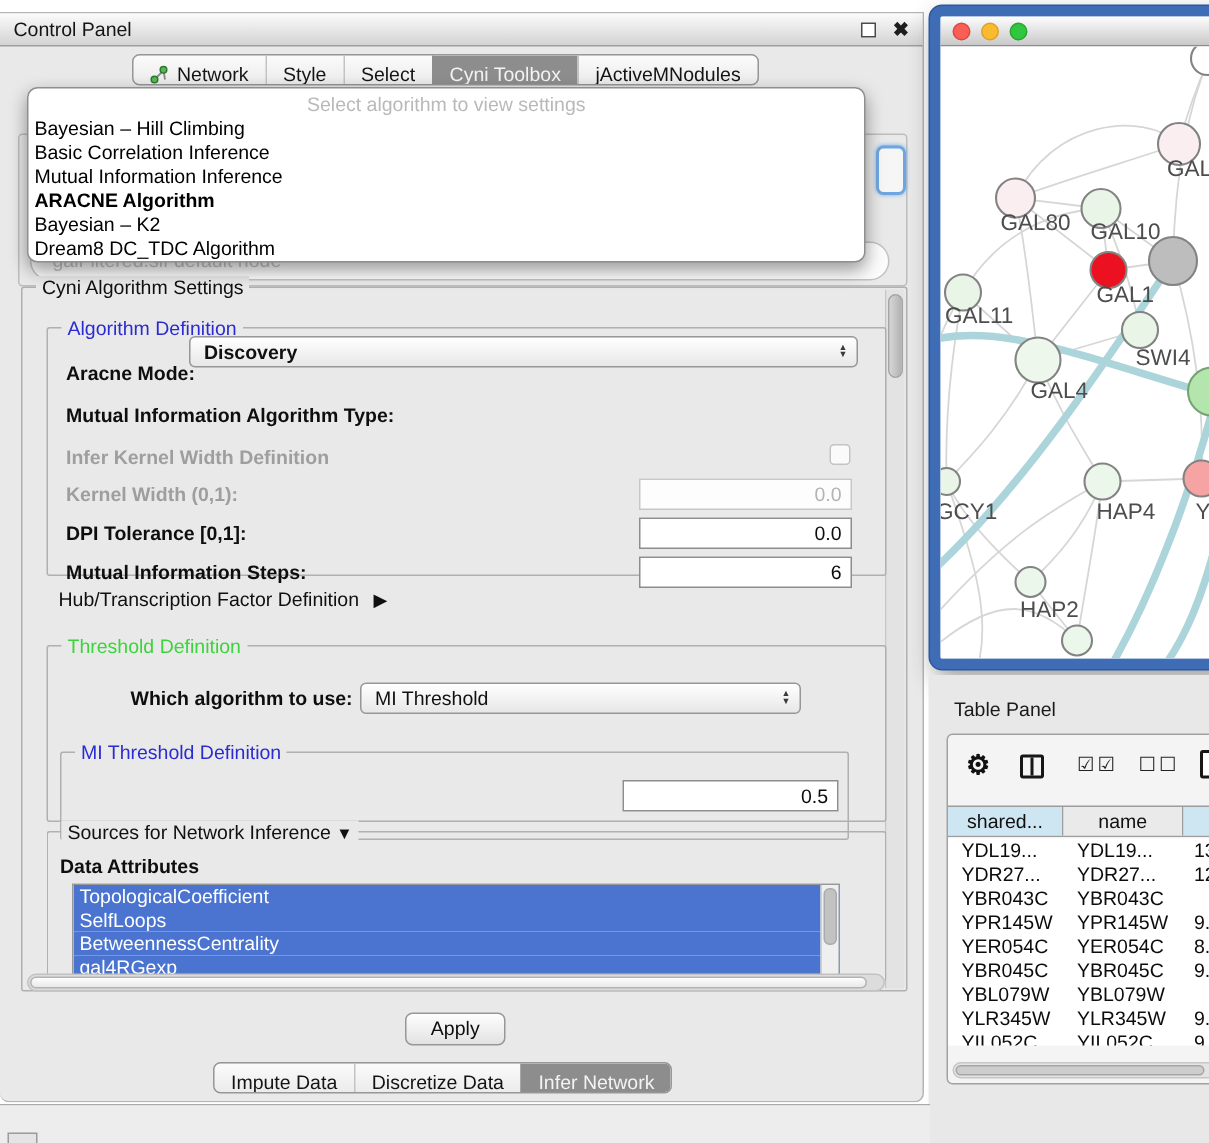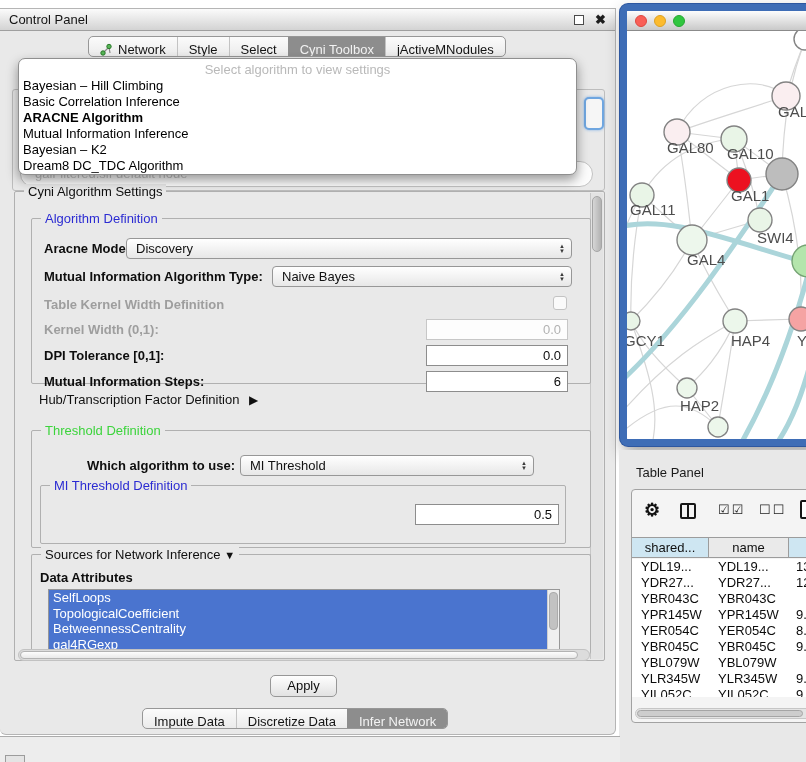--- a/index.html
+++ b/index.html
@@ -182,55 +182,48 @@
     <div class="bg-combo">
       <span>galFiltered.sif default node</span>
     </div>
     <div class="focus-btn"></div>
 
     <div class="algo-dropdown">
       <div class="algo-hint">Select algorithm to view settings</div>
       <div id="algo-list">
           <div class="algo-item">Bayesian – Hill Climbing</div>
           <div class="algo-item">Basic Correlation Inference</div>
+          <div class="algo-item">Mutual Information Inference</div>
           <div class="algo-item bold">ARACNE Algorithm</div>
-          <div class="algo-item">Mutual Information Inference</div>
           <div class="algo-item">Bayesian – K2</div>
           <div class="algo-item">Dream8 DC_TDC Algorithm</div>
         </div>
     </div>
 
     <div class="group settings-group">
       <span class="legend">Cyni Algorithm Settings</span>
       <div class="v-scroll">
         <div class="v-thumb"></div>
       </div>
 
       <div class="group" style="left:16px; top:26px; width:560px; height:166px;">
         <span class="legend blue">Algorithm Definition</span>
 
         <span class="lbl" style="left:12px; top:22px;">Aracne Mode:</span>
-        <div class="combo" style="left:94px; top:19px; width:446px;">
+        <div class="combo" style="left:94px; top:5px; width:446px;font-weight:bold;">
           <span>Discovery</span>
           <span class="spin">
               <span>▲</span>
               <span>▼</span>
             </span>
         </div>
 
         <span class="lbl" style="left:12px; top:50px;">Mutual Information Algorithm Type:</span>
-        <div class="combo" style="left:240px; top:47px; width:300px;">
-          <span>Naive Bayes</span>
-          <span class="spin">
-              <span>▲</span>
-              <span>▼</span>
-            </span>
-        </div>
-
-        <span class="lbl disabled" style="left:12px; top:78px;">Table Kernel Width Definition</span>
+
+        <span class="lbl disabled" style="left:12px; top:78px;">Infer Kernel Width Definition</span>
         <span class="checkbox" style="left:521px; top:77px;"></span>
 
         <span class="lbl disabled" style="left:12px; top:103px;">Kernel Width (0,1):</span>
         <div class="field disabled" style="left:394px; top:100px; width:142px;">0.0</div>
 
         <span class="lbl" style="left:12px; top:129px;">DPI Tolerance [0,1]:</span>
         <div class="field" style="left:394px; top:126px; width:142px;">0.0</div>
 
         <span class="lbl" style="left:12px; top:155px;">Mutual Information Steps:</span>
         <div class="field" style="left:394px; top:152px; width:142px;">6</div>
@@ -246,36 +239,36 @@
 
         <span class="lbl" style="left:55px; top:27px;">Which algorithm to use:</span>
         <div class="combo" style="left:208px; top:24px; width:294px;">
           <span>MI Threshold</span>
           <span class="spin">
               <span>▲</span>
               <span>▼</span>
             </span>
         </div>
 
-        <div class="group" style="left:8px; top:54px; width:526px; height:59px;">
+        <div class="group" style="left:8px; top:70px; width:526px; height:59px;">
           <span class="legend blue">MI Threshold Definition</span>
           <div class="field" style="left:374px; top:18px; width:144px;">0.5</div>
         </div>
       </div>
 
       <div class="group" style="left:16px; top:362px; width:560px; height:100px; border-bottom:none;">
         <span class="legend">
           <span>Sources for Network Inference</span>
           <span style="font-size:11px;">▼</span>
         </span>
         <span class="attr-label" style="left:8px; top:15px;">Data Attributes</span>
         <div class="attr-list">
           <div id="attr-items">
+              <div class="attr-item">TopologicalCoefficient</div>
               <div class="attr-item">SelfLoops</div>
-              <div class="attr-item">TopologicalCoefficient</div>
               <div class="attr-item">BetweennessCentrality</div>
               <div class="attr-item">gal4RGexp</div>
             </div>
           <div class="attr-scroll">
             <div class="attr-thumb"></div>
           </div>
         </div>
       </div>
 
       <div class="h-scroll">

